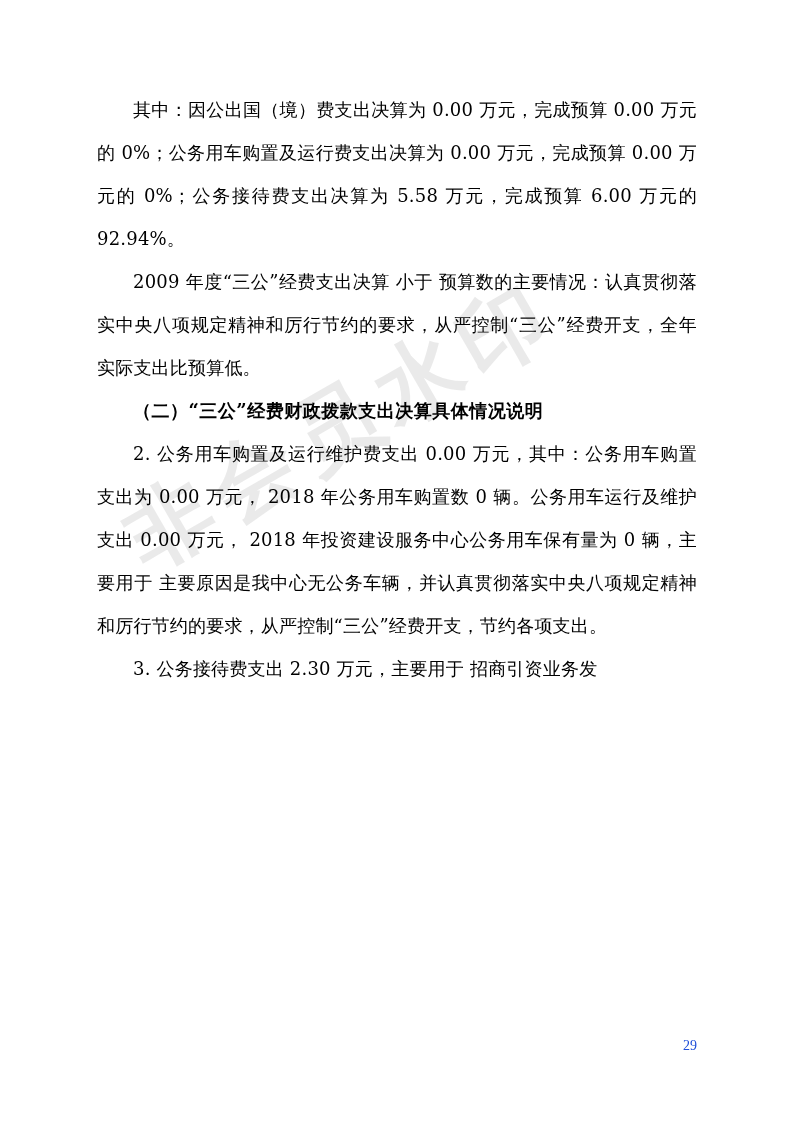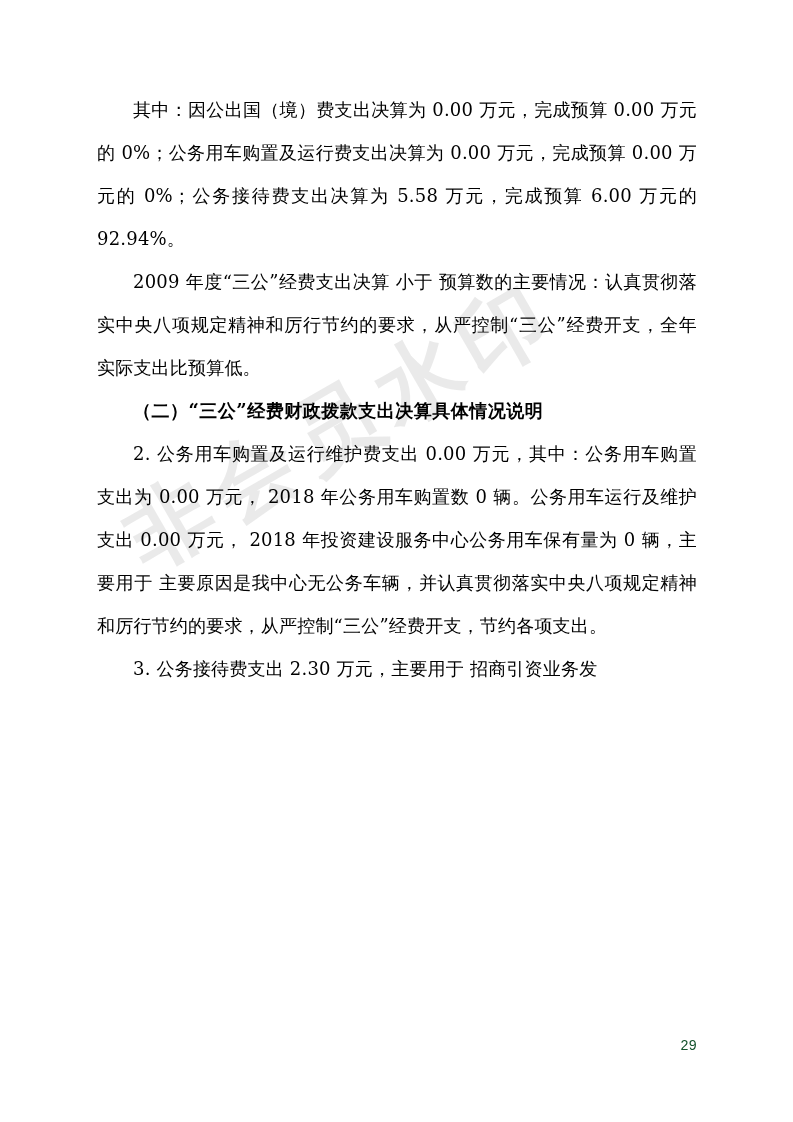--- a/index.html
+++ b/index.html
@@ -53,22 +53,22 @@
     color: rgba(160,160,160,0.22);
     letter-spacing: 10px;
     white-space: nowrap;
     font-weight: bold;
   }
   .page-number {
     position: absolute;
     right: 96px;
     top: 1038px;
     font-size: 14px;
-    font-family: Liberation Mono, monospace;
-    color: #14532d;
+    font-family: Liberation Serif, serif;
+    color: #1d4ed8;
   }
 </style>
 </head>
 <body>
 
 <div class="page">
 
   <div class="watermark">非会员水印</div>
 
   <div class="content">

